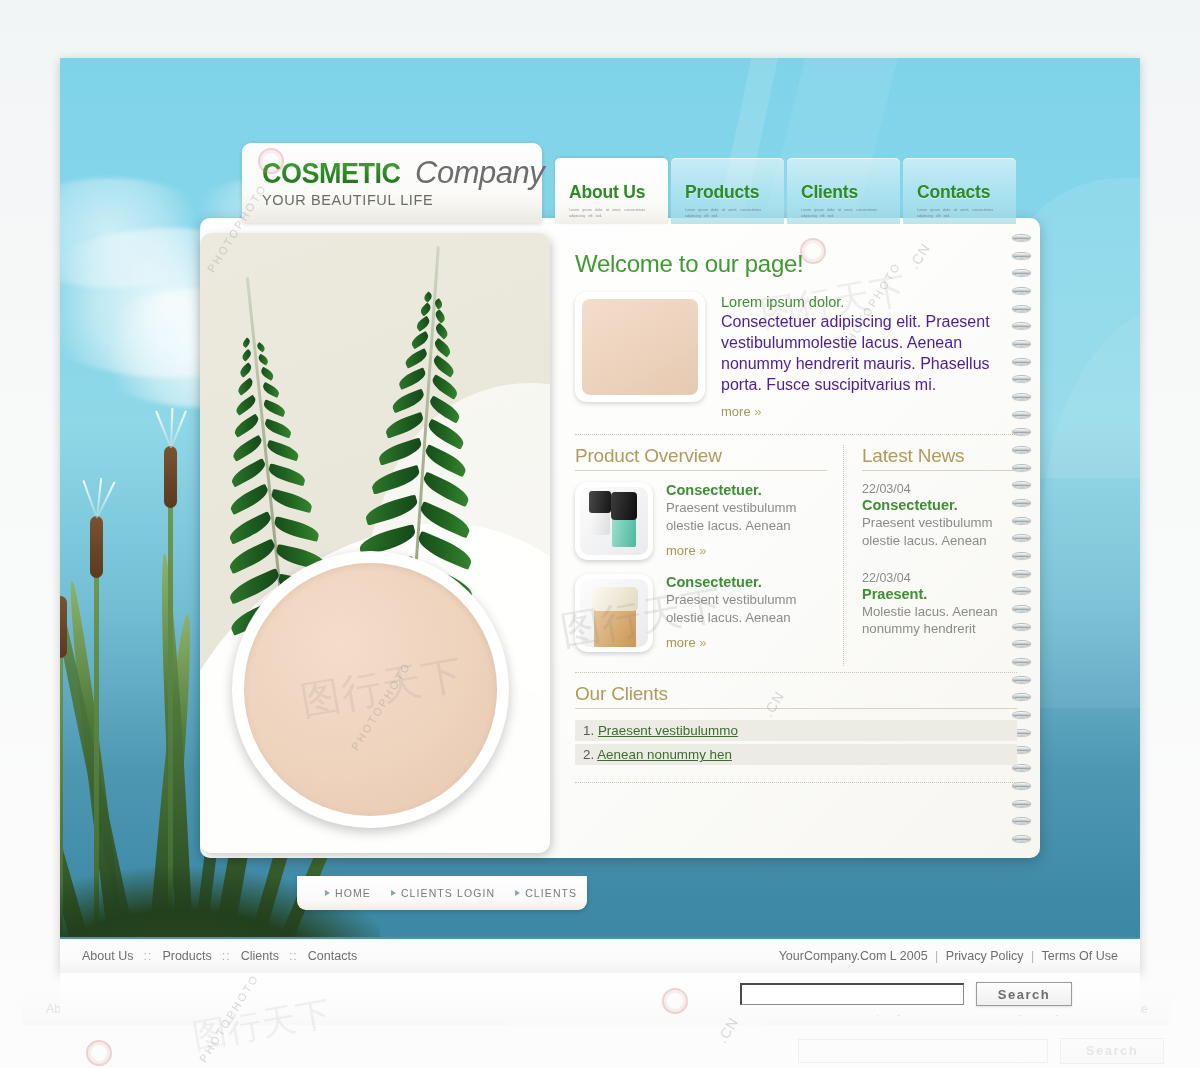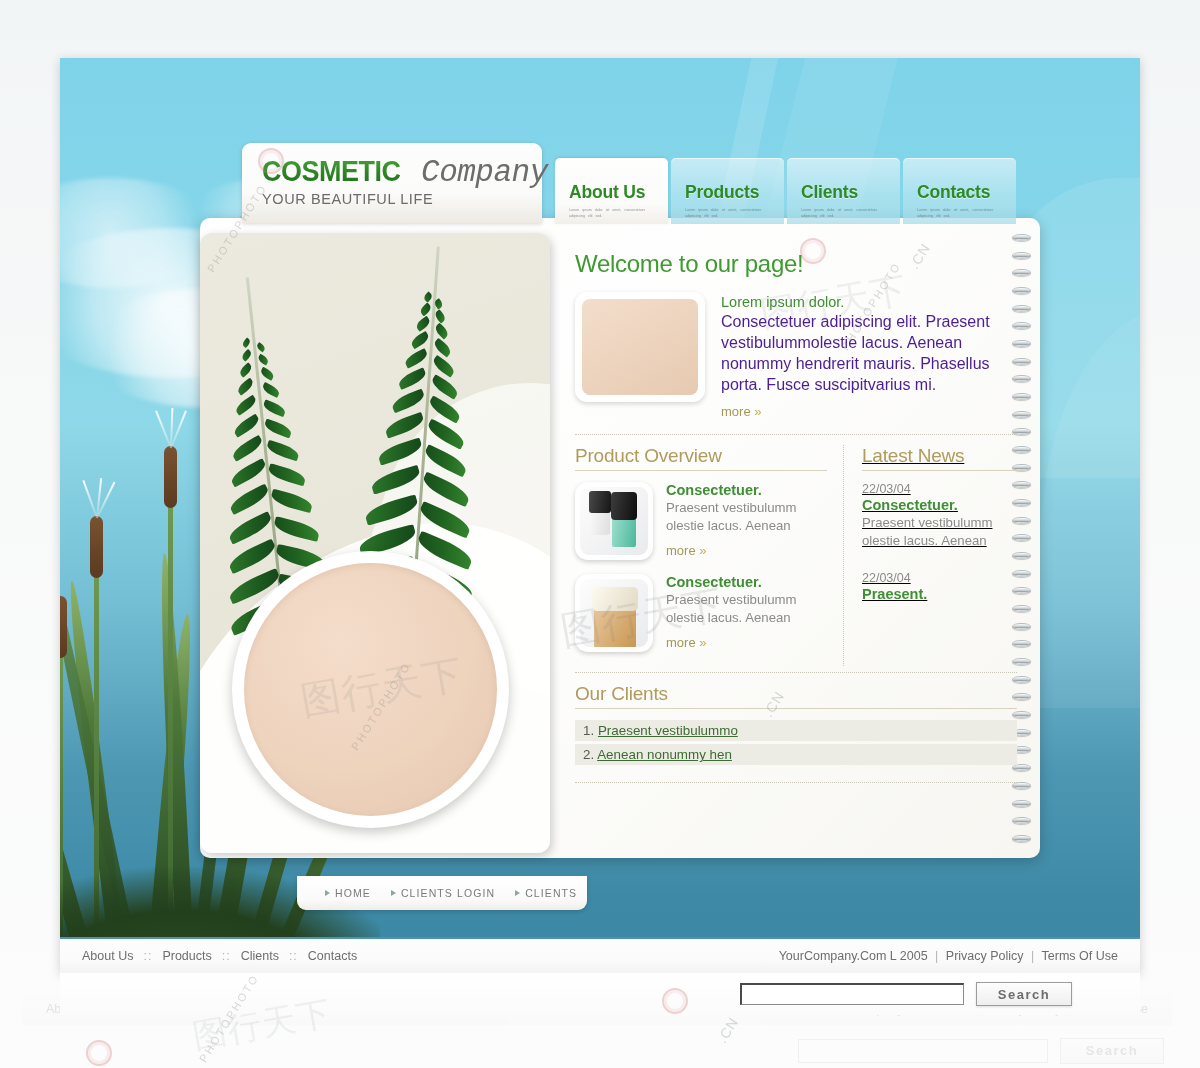--- a/index.html
+++ b/index.html
@@ -108,25 +108,25 @@
     font-size: 29px;
     letter-spacing: -.5px;
     color: #2e8a27;
     background: linear-gradient(180deg, #4aa53c 0%, #2c8424 55%, #1f6b1a 100%);
     -webkit-background-clip: text; background-clip: text;
     -webkit-text-fill-color: transparent;
     transform: scaleX(.93);
     transform-origin: left;
   }
   .logo-company {
-    font-family: Liberation Mono, monospace;
+    font-family: Liberation Sans, sans-serif;
     font-style: italic;
     font-size: 31px;
     color: #6d6d6d;
-    margin-left: 10px;
+    margin-left: 4px;
     letter-spacing: -.5px;
   }
   .logo-tagline {
     font-size: 14.5px;
     color: #6b6b6b;
     letter-spacing: .6px;
     margin-top: 1px;
   }
 
   
@@ -280,21 +280,21 @@
   }
   .more .chev { color: #bfae5e; }
 
   .dotted-rule {
     border-top: 1px dotted #c9c6b8;
     margin: 14px 10px 0 10px; height: 1px;
   }
 
   .two-col { display: flex; margin: 10px 0 0 10px; }
   .col-left { width: 268px; padding-right: 16px; }
-  .col-right { width: 178px; padding-left: 18px; border-left: 1px dotted #c9c6b8; text-decoration: underline; }
+  .col-right { width: 178px; padding-left: 18px; border-left: 1px dotted #c9c6b8; }
 
   .sec-title {
     font-size: 19px; color: #b09b5d; font-weight: normal;
     letter-spacing: -.2px; margin-bottom: 3px;
   }
   .sec-rule { border-top: 1px solid #d8d3bd; margin-bottom: 11px; }
 
   .product-row { display: flex; gap: 13px; margin-bottom: 14px; }
   .prod-thumb {
     width: 78px; height: 78px; flex: 0 0 78px;
@@ -703,20 +703,21 @@
 
           <div class="news-item">
             <div class="news-date">22/03/04</div>
             <div class="news-title">Consectetuer.</div>
             <div class="news-desc">Praesent vestibulumm olestie lacus. Aenean</div>
           </div>
 
           <div class="news-item">
             <div class="news-date">22/03/04</div>
             <div class="news-title">Praesent.</div>
+            <div class="news-desc">Molestie lacus. Aenean nonummy hendrerit</div>
           </div>
         </div>
       </div>
 
       <div class="dotted-rule" style="margin-top:6px"></div>
 
       <div style="margin:10px 10px 0 10px">
         <div class="sec-title">Our Clients</div>
         <div class="sec-rule"></div>
         <div class="clients-grid">

